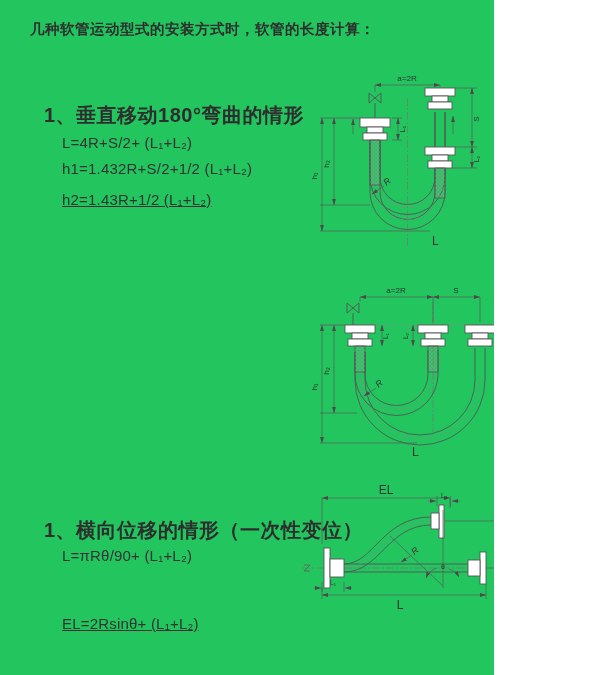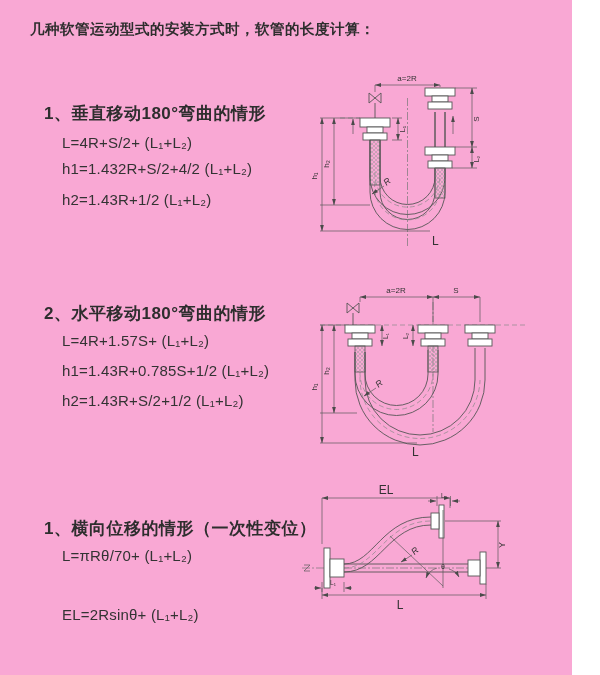--- a/index.html
+++ b/index.html
@@ -1,58 +1,52 @@
 <!DOCTYPE html>
 <html><head>
 <meta charset="utf-8">
 <style>
   html,body{margin:0;padding:0;background:#fff;}
   .page{
-    position:relative;width:572px;height:675px;background:#f9a8d4;overflow:hidden;
+    position:relative;width:494px;height:675px;background:#22c55e;overflow:hidden;
     font-family:"Liberation Sans",sans-serif;color:#333;border-bottom:1px solid #e2e2e2;
   }
   .page-title{position:absolute;left:30px;top:20px;font-size:14.5px;font-weight:bold;
     letter-spacing:0.5px;color:#2e2e2e;}
   .section{position:absolute;left:44px;}
-  .sec-heading{font-size:17px;font-weight:bold;letter-spacing:0.5px;color:#2e2e2e;}
+  .sec-heading{font-size:20px;font-weight:bold;letter-spacing:0.5px;color:#2e2e2e;}
   .formula{position:absolute;left:18px;font-size:15px;letter-spacing:0.2px;color:#333;white-space:nowrap;}
   .fig{position:absolute;}
   svg{display:block;font-family:"Liberation Sans",sans-serif;}
   svg text{fill:#333;}
   .ln{stroke:#565656;stroke-width:0.9;fill:none;}
   .thin{stroke:#5a5a5a;stroke-width:0.7;fill:none;}
   .cl{stroke:#777;stroke-width:0.7;fill:none;stroke-dasharray:8 2 2 2;}
   .hdash{stroke:#8a8a8a;stroke-width:0.7;fill:none;stroke-dasharray:5 3;}
   .fl{fill:#fff;stroke:#565656;stroke-width:0.9;}
 </style>
 </head>
 <body>
 
 <div class="page">
 
   <div class="page-title">几种软管运动型式的安装方式时，软管的长度计算：</div>
 
   <div class="section" style="top:102px;">
     <div class="sec-heading">1、垂直移动180°弯曲的情形</div>
     <div class="formula" style="top:12px;margin-top:20px;">L=4R+S/2+ (L₁+L₂)</div>
-    <div class="formula" style="top:58px;">h1=1.432R+S/2+4/2 (L₁+L₂)</div>
-    <div class="formula" style="top:89px;">h2=1.43R+1/2 (L₁+L₂)</div>
-  </div>
-
-  <div class="section" style="top:302px;">
-    <div class="sec-heading">2、水平移动180°弯曲的情形</div>
-    <div class="formula" style="top:30px;">L=4R+1.57S+ (L₁+L₂)</div>
-    <div class="formula" style="top:60px;">h1=1.43R+0.785S+1/2 (L₁+L₂)</div>
-    <div class="formula" style="top:90px;">h2=1.43R+S/2+1/2 (L₁+L₂)</div>
-  </div>
+    <div class="formula" style="top:58px;">h1=1.432R+S/2+1/2 (L₁+L₂)</div>
+    <div class="formula" style="top:89px;text-decoration:underline;">h2=1.43R+1/2 (L₁+L₂)</div>
+  </div>
+
 
   <div class="section" style="top:517px;">
     <div class="sec-heading">1、横向位移的情形（一次性变位）</div>
-    <div class="formula" style="top:30px;">L=πRθ/70+ (L₁+L₂)</div>
-    <div class="formula" style="top:89px;">EL=2Rsinθ+ (L₁+L₂)</div>
+    <div class="formula" style="top:30px;">L=πRθ/90+ (L₁+L₂)</div>
+    <div class="formula" style="top:98px;text-decoration:underline;">EL=2Rsinθ+ (L₁+L₂)</div>
   </div>
 
   <div class="fig" style="left:312px;top:72px;">
     <svg width="286" height="188" viewBox="0 0 286 188">
       <defs>
         <marker id="m1" markerWidth="9" markerHeight="9" viewBox="0 0 10 10" refX="9.5" refY="5" orient="auto-start-reverse">
           <path d="M0,2 L10,5 L0,8 Z" fill="#4a4a4a"></path>
         </marker>
         <pattern id="p1" width="4" height="4" patternUnits="userSpaceOnUse">
           <path d="M0,4 L4,0 M0,0 L4,4" stroke="#9a9a9a" stroke-width="0.5"></path>

